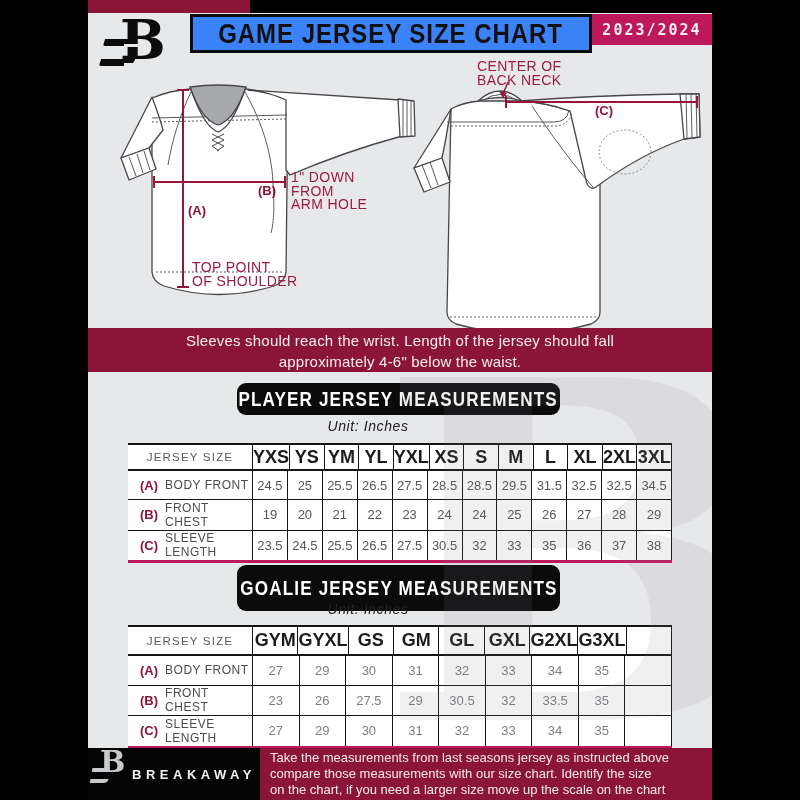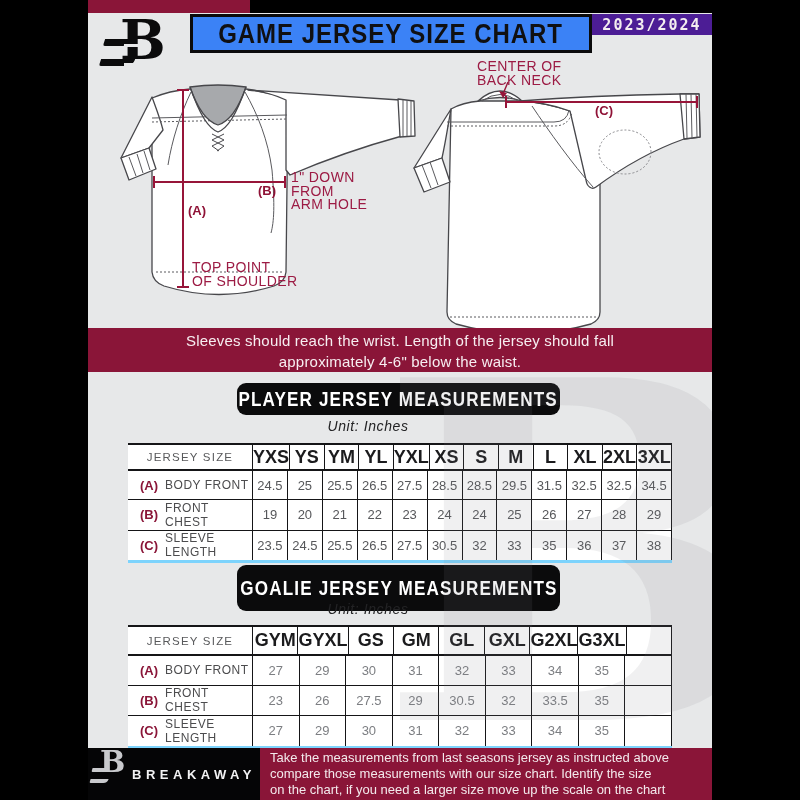--- a/index.html
+++ b/index.html
@@ -12,21 +12,21 @@
   .logo{position:absolute;left:102px;top:15px;width:80px;height:62px;}
   .logo-b{position:absolute;left:18px;top:-6px;font-family:"DejaVu Serif",serif;font-weight:700;
           font-size:54px;color:#0b0b0c;line-height:62px;}
   .logo-bar{position:absolute;height:7px;background:#0b0b0c;border-radius:0 0 6px 2px;transform:skewX(-18deg);}
   .logo-bar.b1{left:2px;top:24px;width:26px;}
   .logo-bar.b2{left:-2px;top:44px;width:34px;}
   .logo-slit{position:absolute;left:22px;width:14px;height:3px;background:#e7e8e9;}
   .title-banner{position:absolute;left:190px;top:14px;width:402px;height:39px;background:#3b82f6;
         border:3px solid #0b0b0c;box-sizing:border-box;display:flex;align-items:center;justify-content:center;}
   .title-banner span{font-size:25px;font-weight:800;letter-spacing:1px;color:#101012;transform:scale(.96,1.08);white-space:nowrap;}
-  .season-box{position:absolute;left:592px;top:14px;width:120px;height:21px;background:#4c1d95;
+  .season-box{position:absolute;left:592px;top:14px;width:120px;height:31px;background:#be185d;
         display:flex;align-items:center;justify-content:center;}
   .season-box span{font-family:"DejaVu Sans Mono",monospace;font-weight:700;font-size:15px;
         letter-spacing:2px;color:#f4eef0;}
 
   
   .diagram{position:absolute;left:88px;top:70px;}
   .ann{position:absolute;color:#9c1b44;font-size:14px;line-height:13.5px;
        letter-spacing:.4px;white-space:pre-line;font-weight:500;}
   .ann-key{position:absolute;color:#8f1236;font-weight:800;font-size:13px;font-style:normal;}
 
@@ -46,21 +46,21 @@
         display:flex;align-items:center;justify-content:center;}
   .pill span{font-size:18px;font-weight:800;letter-spacing:1.2px;transform:scale(.95,1.12);white-space:nowrap;}
   .pill.player{top:383px;height:32px;}
   .pill.goalie{top:565px;height:46px;}
   .unit{position:absolute;left:88px;width:560px;text-align:center;font-style:italic;font-weight:400;
         font-size:14px;color:#232325;letter-spacing:.6px;}
   .unit.player{top:418px;}
   .unit.goalie{top:601px;}
 
   
-  .sizetable{position:absolute;left:128px;width:544px;border-bottom:3px solid #7dd3fc;background:transparent;}
+  .sizetable{position:absolute;left:128px;width:544px;border-bottom:3px solid #be185d;background:transparent;}
   .sizetable.player{top:443px;}
   .sizetable.goalie{top:625px;}
   .trow{display:grid;}
   .player .trow{grid-template-columns:125px repeat(12,1fr);}
   .goalie .trow{grid-template-columns:125px repeat(9,1fr);}
   .player .trow.head{height:26px;}
   .player .trow.r0,.player .trow.r1,.player .trow.r2{height:30.3px;}
   .goalie .trow.head{height:29px;}
   .goalie .trow.r0,.goalie .trow.r1,.goalie .trow.r2{height:30.6px;}
   .cell{display:flex;align-items:center;justify-content:center;border-right:1.5px solid #151517;

